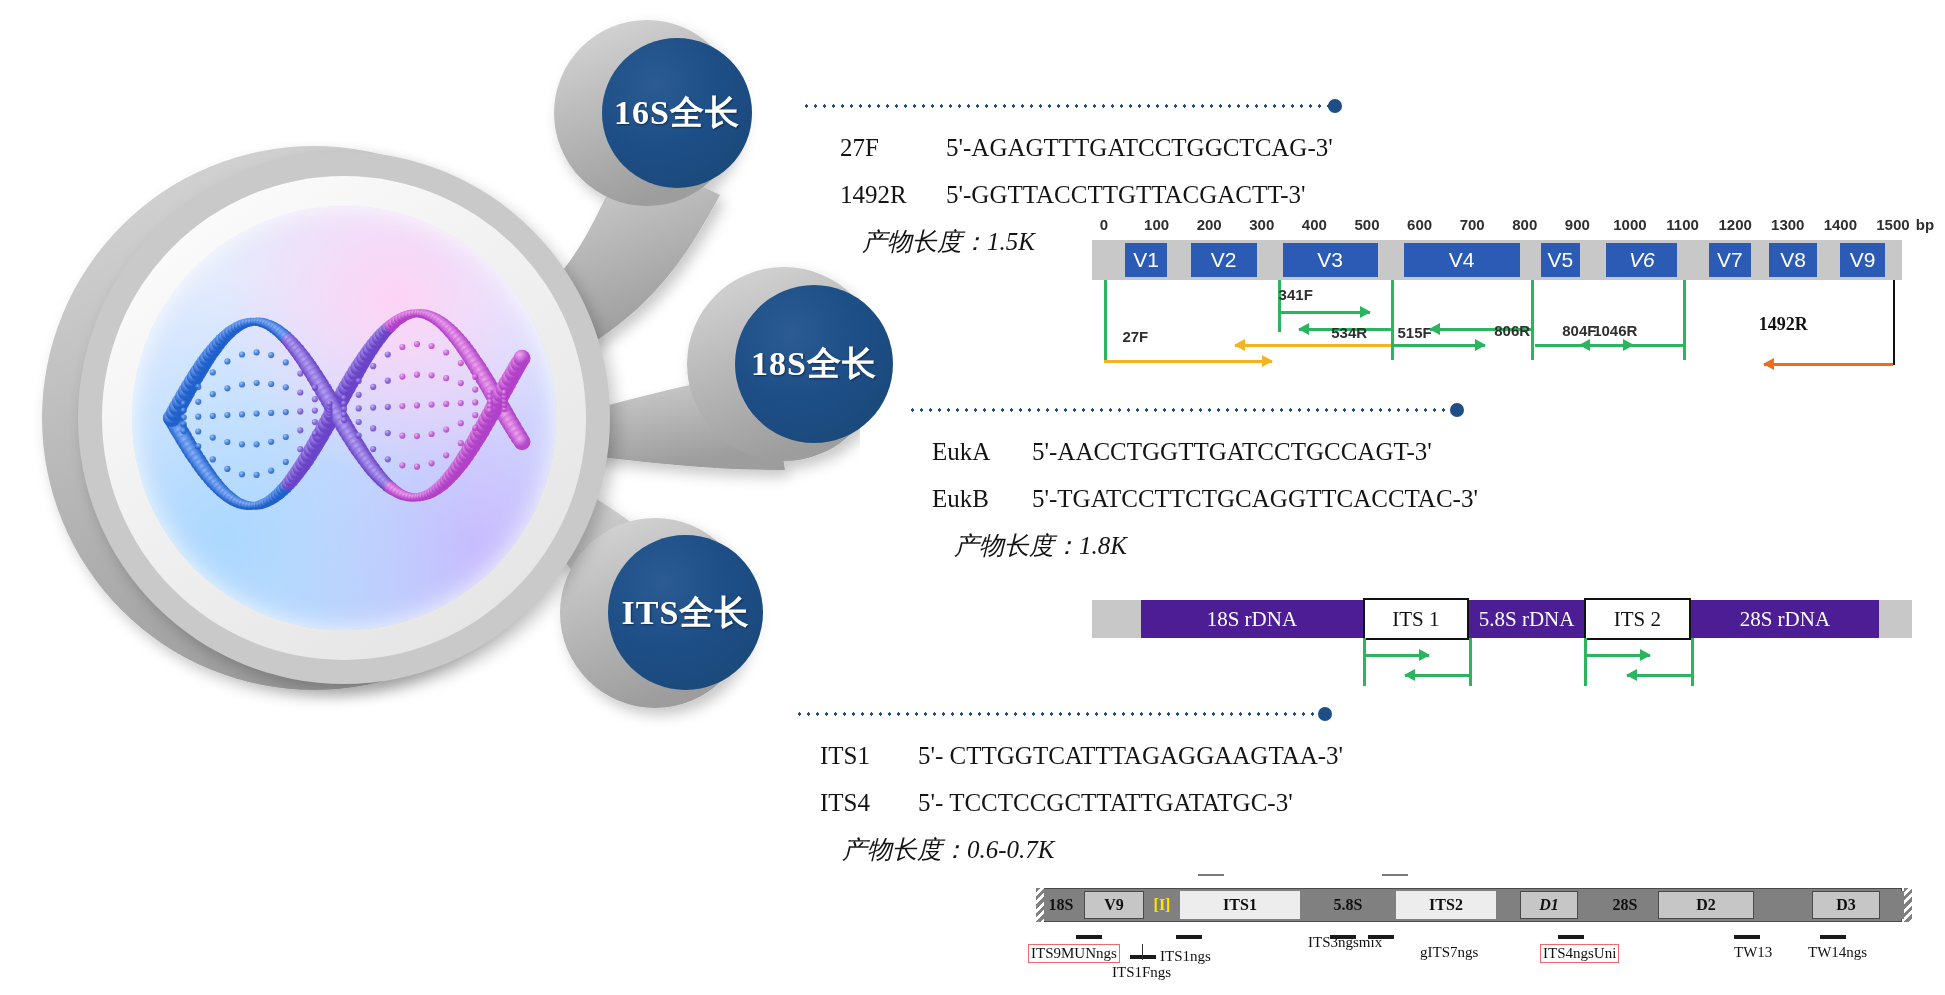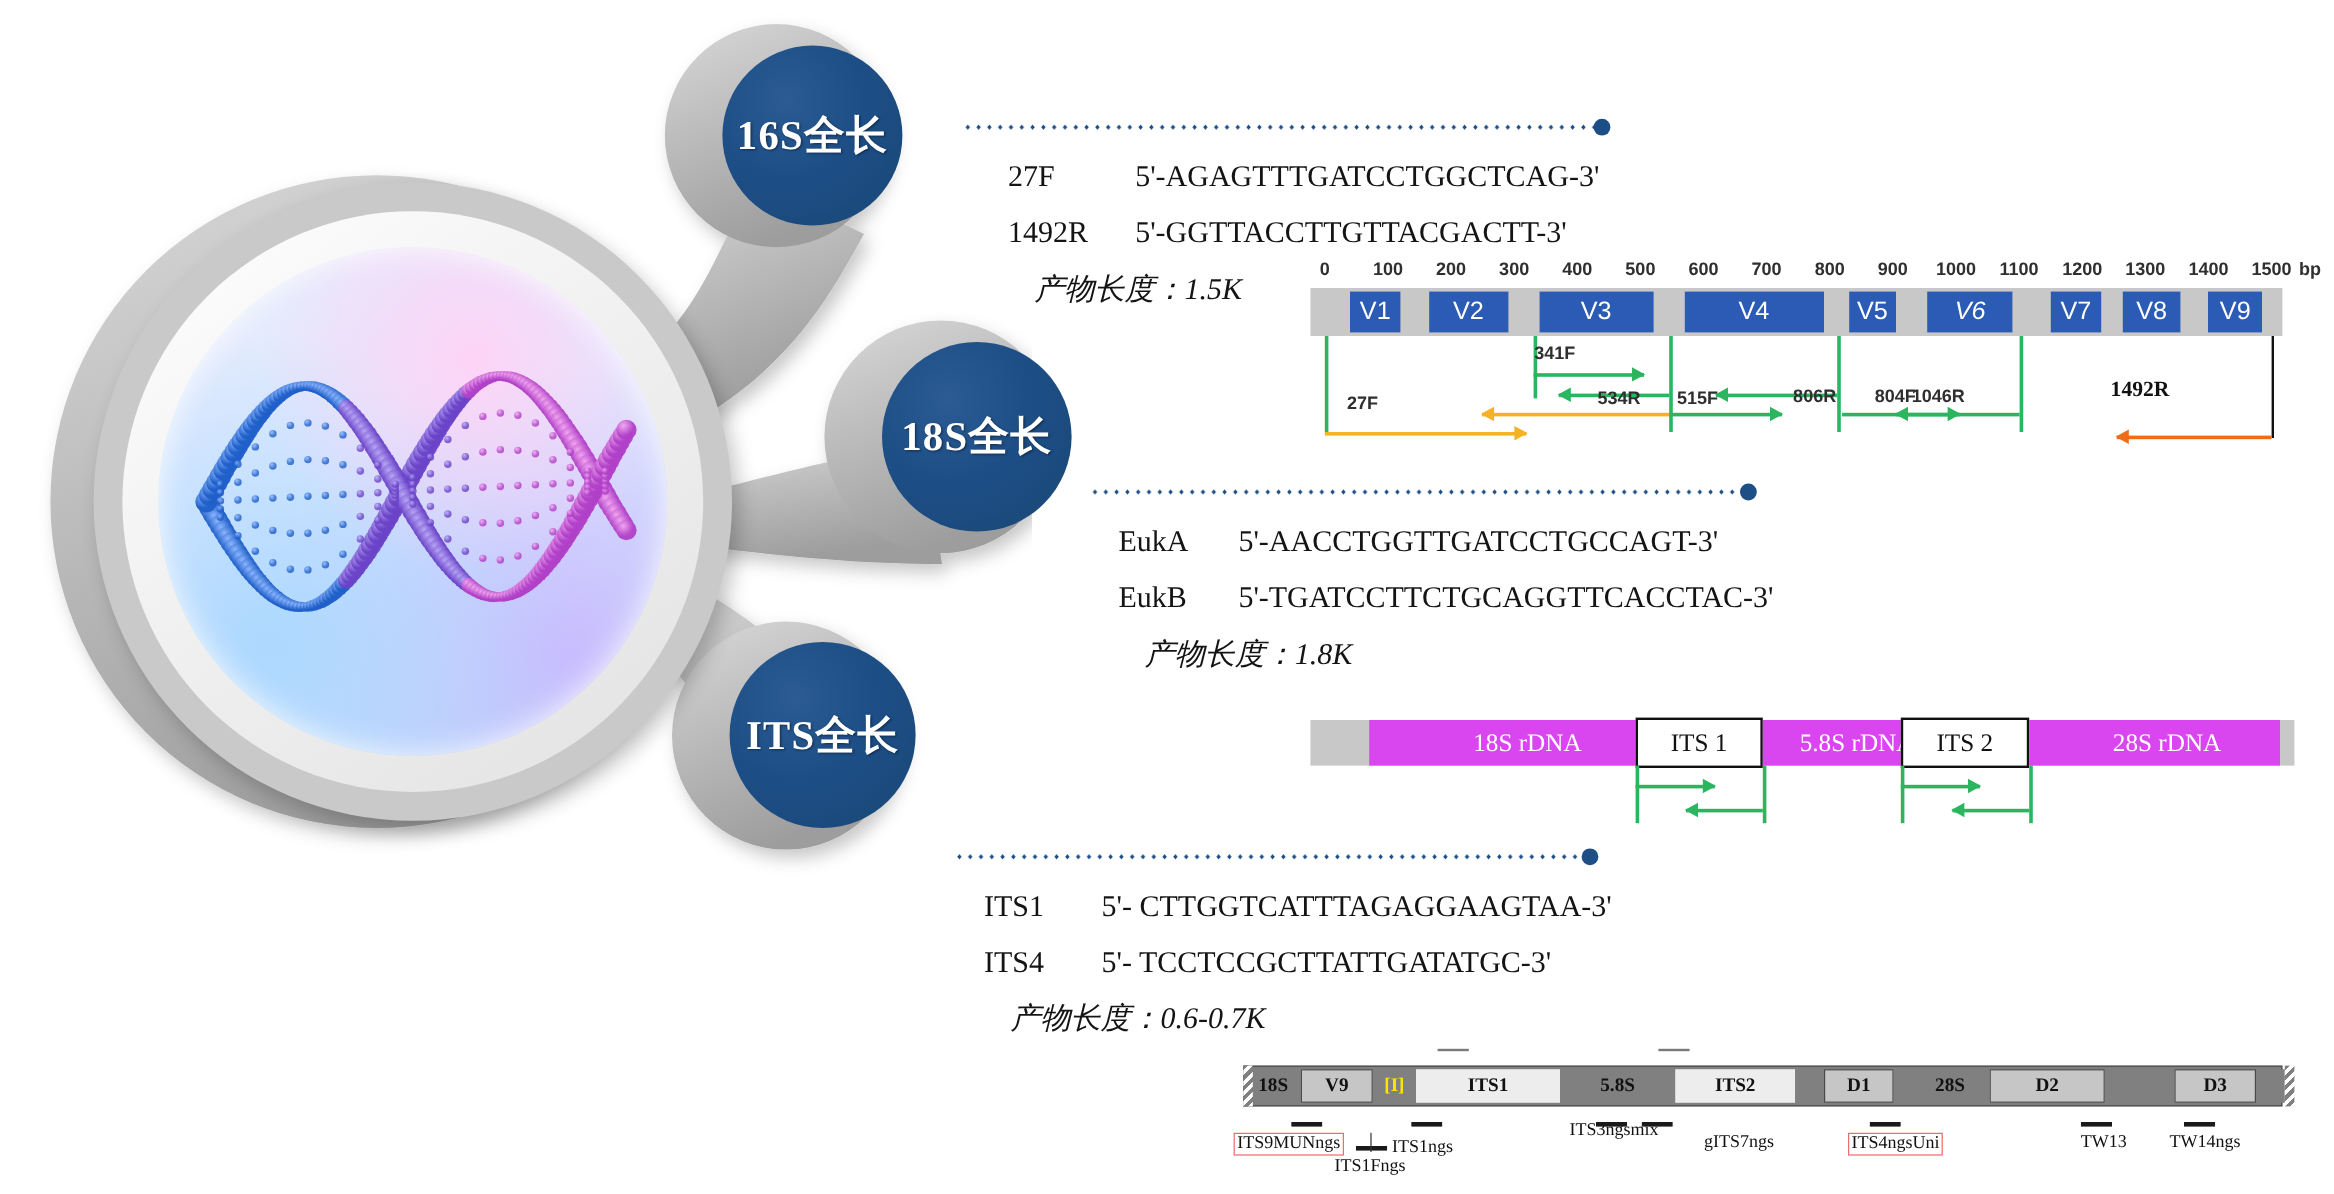--- a/index.html
+++ b/index.html
@@ -72,21 +72,21 @@
      border-top:6px solid transparent;border-bottom:6px solid transparent;}
   .arrow.l .head{left:-1px;border-right:11px solid currentColor;
      border-top:6px solid transparent;border-bottom:6px solid transparent;}
   .arrow.green{color:#2bb55e;} .arrow.yellow{color:#f5b324;} .arrow.orange{color:#ef6c1a;}
 
   
   #map18{left:1092px;top:600px;width:820px;height:85px;}
   #map18 .bar{position:absolute;top:0;left:0;width:820px;height:38px;background:#c8c8c8;}
   #map18 .seg{position:absolute;top:0;height:38px;display:flex;align-items:center;
      justify-content:center;font-size:21px;font-family:"Liberation Serif",serif;}
-  #map18 .seg.blue{background:#d946ef;color:#fff;padding-left:21px;}
+  #map18 .seg.blue{background:#4c1d95;color:#fff;}
   #map18 .seg.white{background:#ffffff;color:#111;border:2px solid #111;
      box-sizing:border-box;height:42px;top:-2px;}
 
   
   #mapits{left:1030px;top:888px;width:880px;height:100px;}
   #mapits .bar{position:absolute;top:0;left:6px;width:866px;height:34px;background:#808080;
      border:1px solid #4a4a4a;box-sizing:border-box;}
   #mapits .seg{position:absolute;top:3px;height:28px;display:flex;align-items:center;
      justify-content:center;font-size:16px;font-weight:bold;
      font-family:"Liberation Serif",serif;color:#111;box-sizing:border-box;}
@@ -664,21 +664,21 @@
 <div class="abs" id="mapits">
   <div class="bar"></div>
   <div id="its-segs">
       <div class="seg dark" style="left: 8px; width: 46px;">18S</div>
       <div class="seg box" style="left: 54px; width: 60px;">V9</div>
       <div class="seg ybox" style="left: 114px; width: 36px;">[I]</div>
       <div class="seg light" style="left: 150px; width: 120px;">ITS1</div>
       <div class="seg dark" style="left: 270px; width: 96px;">5.8S</div>
       <div class="seg light" style="left: 366px; width: 100px;">ITS2</div>
       <div class="seg dark" style="left: 466px; width: 24px;"></div>
-      <div class="seg box" style="left: 490px; width: 58px;">D1</div>
+      <div class="seg box" style="left: 490px; width: 58px; font-style: italic;">D1</div>
       <div class="seg dark" style="left: 562px; width: 66px;">28S</div>
       <div class="seg box" style="left: 628px; width: 96px;">D2</div>
       <div class="seg dark" style="left: 724px; width: 58px;"></div>
       <div class="seg box" style="left: 782px; width: 68px;">D3</div>
       <div class="seg dark" style="left: 850px; width: 24px;"></div>
       <div class="zig" style="left: 6px; background: repeating-linear-gradient(135deg, rgb(128, 128, 128) 0px, rgb(128, 128, 128) 3px, rgb(255, 255, 255) 3px, rgb(255, 255, 255) 6px);"></div>
       <div class="zig" style="left: 874px; background: repeating-linear-gradient(135deg, rgb(128, 128, 128) 0px, rgb(128, 128, 128) 3px, rgb(255, 255, 255) 3px, rgb(255, 255, 255) 6px);"></div>
     </div>
   <div id="its-labels">
       <div class="plabel boxed" style="left: -2px; top: 56px;">ITS9MUNngs</div>

